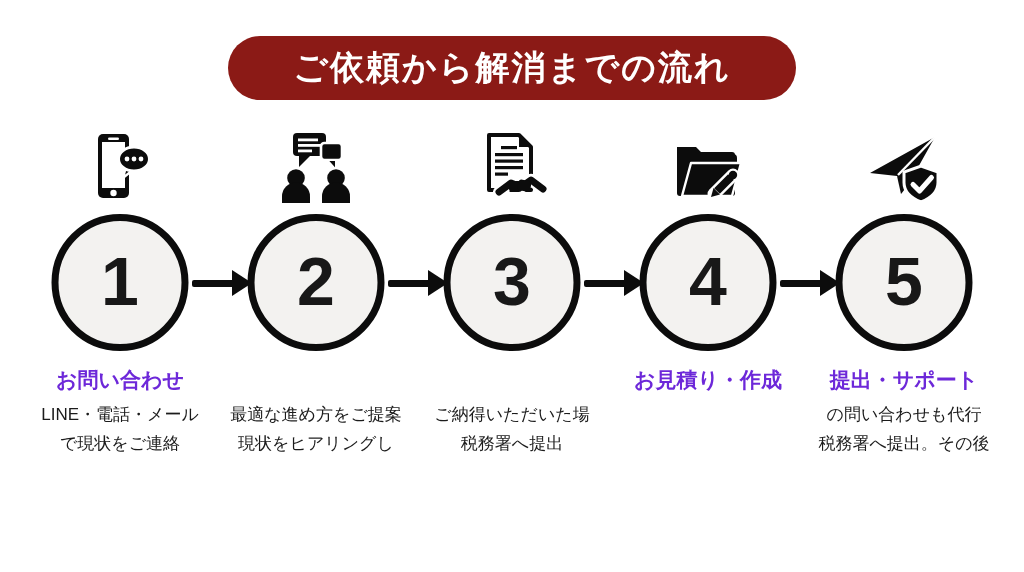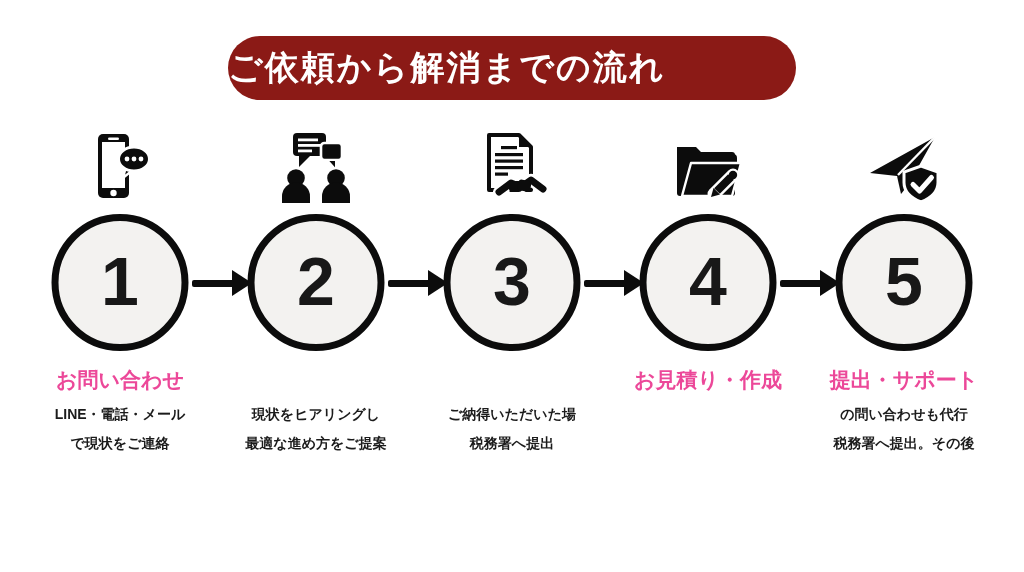--- a/index.html
+++ b/index.html
@@ -8,21 +8,21 @@
     --ink:#111111;
   }
   html,body{margin:0;padding:0;background:#ffffff;}
   .stage{
     position:relative;width:1024px;height:572px;background:#ffffff;overflow:hidden;
     font-family:"Liberation Sans","DejaVu Sans",sans-serif;color:var(--ink);
   }
   .banner{
     position:absolute;left:228px;top:36px;width:568px;height:64px;
     background:var(--banner);border-radius:32px;
-    display:flex;align-items:center;
+    display:flex;align-items:center;justify-content:center;
   }
   .banner-title{
     color:#ffffff;font-size:34px;font-weight:800;letter-spacing:2px;white-space:nowrap;
   }
   .step{
     position:absolute;top:132px;width:196px;height:340px;
   }
   .icon-box{
     position:absolute;top:0;left:50%;transform:translateX(-50%);
     width:78px;height:72px;display:flex;align-items:center;justify-content:center;
@@ -33,26 +33,26 @@
     width:123px;height:123px;border-radius:50%;
     background:var(--circle-fill);border:7px solid #0c0c0c;
     display:flex;align-items:center;justify-content:center;
   }
   .num{
     font-size:68px;font-weight:800;color:#181818;line-height:1;
     transform:translateY(-2px);
   }
   .step-title{
     position:absolute;top:234px;left:50%;transform:translateX(-50%);
-    font-size:21px;font-weight:800;white-space:nowrap;color:#ec4899;
+    font-size:21px;font-weight:800;white-space:nowrap;color:#6d28d9;
   }
   .step-desc{
     position:absolute;top:268px;left:50%;transform:translateX(-50%);
     width:220px;text-align:center;
-    font-size:14px;font-weight:700;line-height:29px;color:#1b1b1b;white-space:nowrap;
+    font-size:17px;font-weight:400;line-height:29px;color:#1b1b1b;white-space:nowrap;
   }
   .arrow{
     position:absolute;top:270px;width:60px;height:26px;
   }
   .arrow .shaft{
     position:absolute;left:0;top:9.5px;width:44px;height:7px;background:#0c0c0c;border-radius:2px;
   }
   .arrow .head{
     position:absolute;left:40px;top:0;width:0;height:0;
     border-top:13px solid transparent;border-bottom:13px solid transparent;
@@ -113,22 +113,22 @@
         <circle cx="19" cy="46" r="8.8"></circle>
         <path d="M5,71 v-6.5 a14,14 0 0 1 28,0 V71 Z"></path>
         <circle cx="59" cy="46" r="8.8"></circle>
         <path d="M45,71 v-6.5 a14,14 0 0 1 28,0 V71 Z"></path>
       </svg>
     </div>
     <div class="num-circle">
       <span class="num">2</span>
     </div>
     <div class="step-desc">
+      <div>最適な進め方をご提案</div>
       <div>現状をヒアリングし</div>
-      <div>最適な進め方をご提案</div>
     </div>
   </div>
 
   <div class="arrow a2">
     <div class="shaft"></div>
       <div class="head"></div>
   </div>
 
   <div class="step s3">
     <div class="icon-box">

